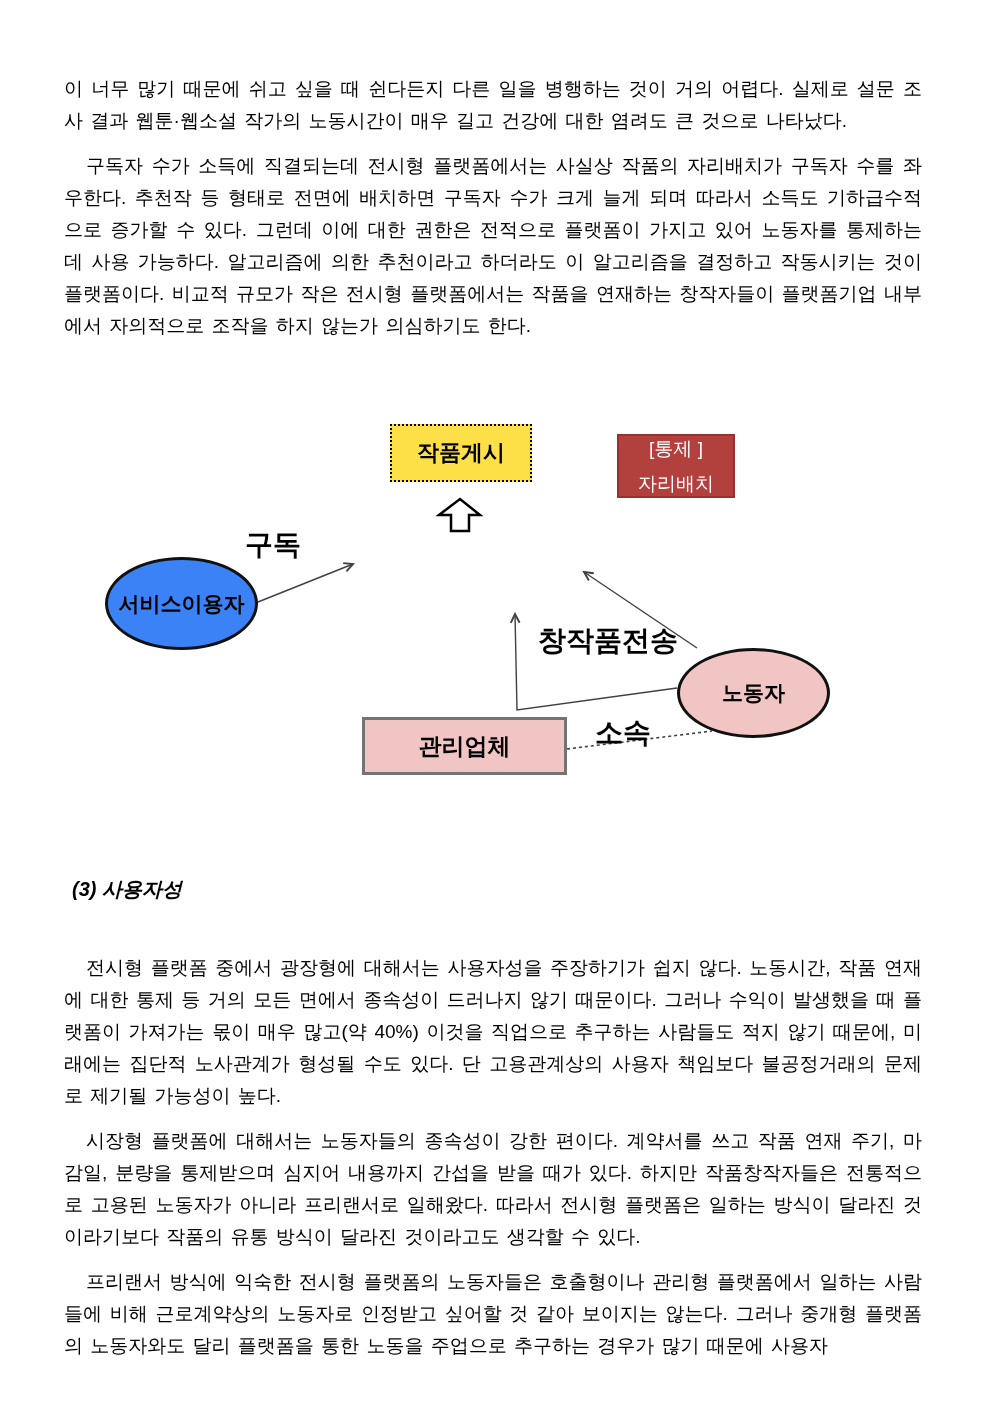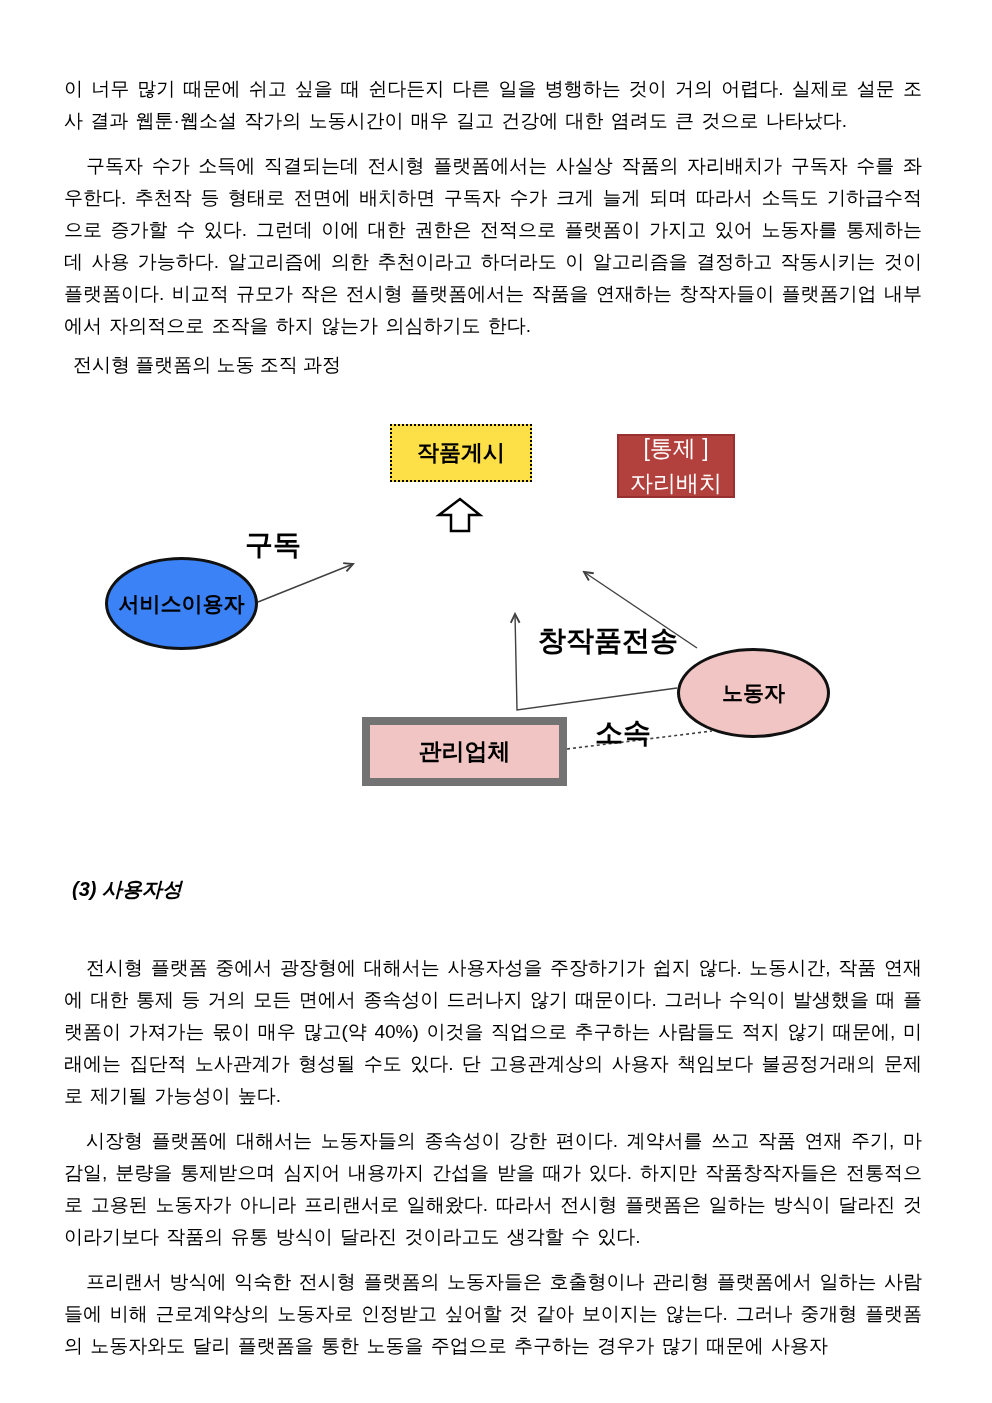--- a/index.html
+++ b/index.html
@@ -45,30 +45,30 @@
   }
   .node-publish{
     left:310px;top:4px;width:142px;height:58px;
     border:2px dotted #000000;background:#fde047;
     font-size:22px;
   }
   .node-control{
     left:537px;top:14px;width:118px;height:64px;
     background:#b2403c;border:2px solid #97302e;
     color:#ffffff;font-weight:normal;
-    flex-direction:column;font-size:23px;line-height:27px;gap:8px;
+    flex-direction:column;font-size:19px;line-height:27px;gap:8px;
   }
   .node-platform{
     left:280px;top:111px;width:207px;height:67px;
     background:#f1c5c3;border:3px solid #111111;
     font-size:23px;
   }
   .node-agency{
-    left:282px;top:297px;width:205px;height:69px;
-    background:#f1c5c3;border:8px solid #737373;
+    left:282px;top:297px;width:205px;height:58px;
+    background:#f1c5c3;border:3px solid #737373;
     font-size:23px;
   }
   .node-service-user{
     left:25px;top:137px;width:153px;height:93px;
     background:#3b82f6;border:3px solid #111111;border-radius:50%;
     flex-direction:row;font-size:21px;line-height:25px;
   }
   .node-worker{
     left:597px;top:228px;width:153px;height:90px;
     background:#f1c5c3;border:3px solid #111111;border-radius:50%;
@@ -86,21 +86,20 @@
 </head>
 <body>
 
 <div class="page">
 
   <div class="textblock top-text">
     <p>이 너무 많기 때문에 쉬고 싶을 때 쉰다든지 다른 일을 병행하는 것이 거의 어렵다. 실제로 설문 조사 결과 웹툰·웹소설 작가의 노동시간이 매우 길고 건강에 대한 염려도 큰 것으로 나타났다.</p>
     <p class="indent">구독자 수가 소득에 직결되는데 전시형 플랫폼에서는 사실상 작품의 자리배치가 구독자 수를 좌우한다. 추천작 등 형태로 전면에 배치하면 구독자 수가 크게 늘게 되며 따라서 소득도 기하급수적으로 증가할 수 있다. 그런데 이에 대한 권한은 전적으로 플랫폼이 가지고 있어 노동자를 통제하는 데 사용 가능하다. 알고리즘에 의한 추천이라고 하더라도 이 알고리즘을 결정하고 작동시키는 것이 플랫폼이다. 비교적 규모가 작은 전시형 플랫폼에서는 작품을 연재하는 창작자들이 플랫폼기업 내부에서 자의적으로 조작을 하지 않는가 의심하기도 한다.</p>
   </div>
 
-  <div class="figure-caption">전시형 플랫폼의 노동 조직 과정</div>
 
   <div class="diagram">
 
     <svg width="800" height="380" viewBox="0 0 800 380">
       <defs>
         <marker id="ah" viewBox="0 0 10 10" refX="8.5" refY="5" markerWidth="9" markerHeight="9" orient="auto-start-reverse">
           <path d="M1.5,1.5 L8.5,5 L1.5,8.5" fill="none" stroke="#404040" stroke-width="1.5"></path>
         </marker>
       </defs>
 

